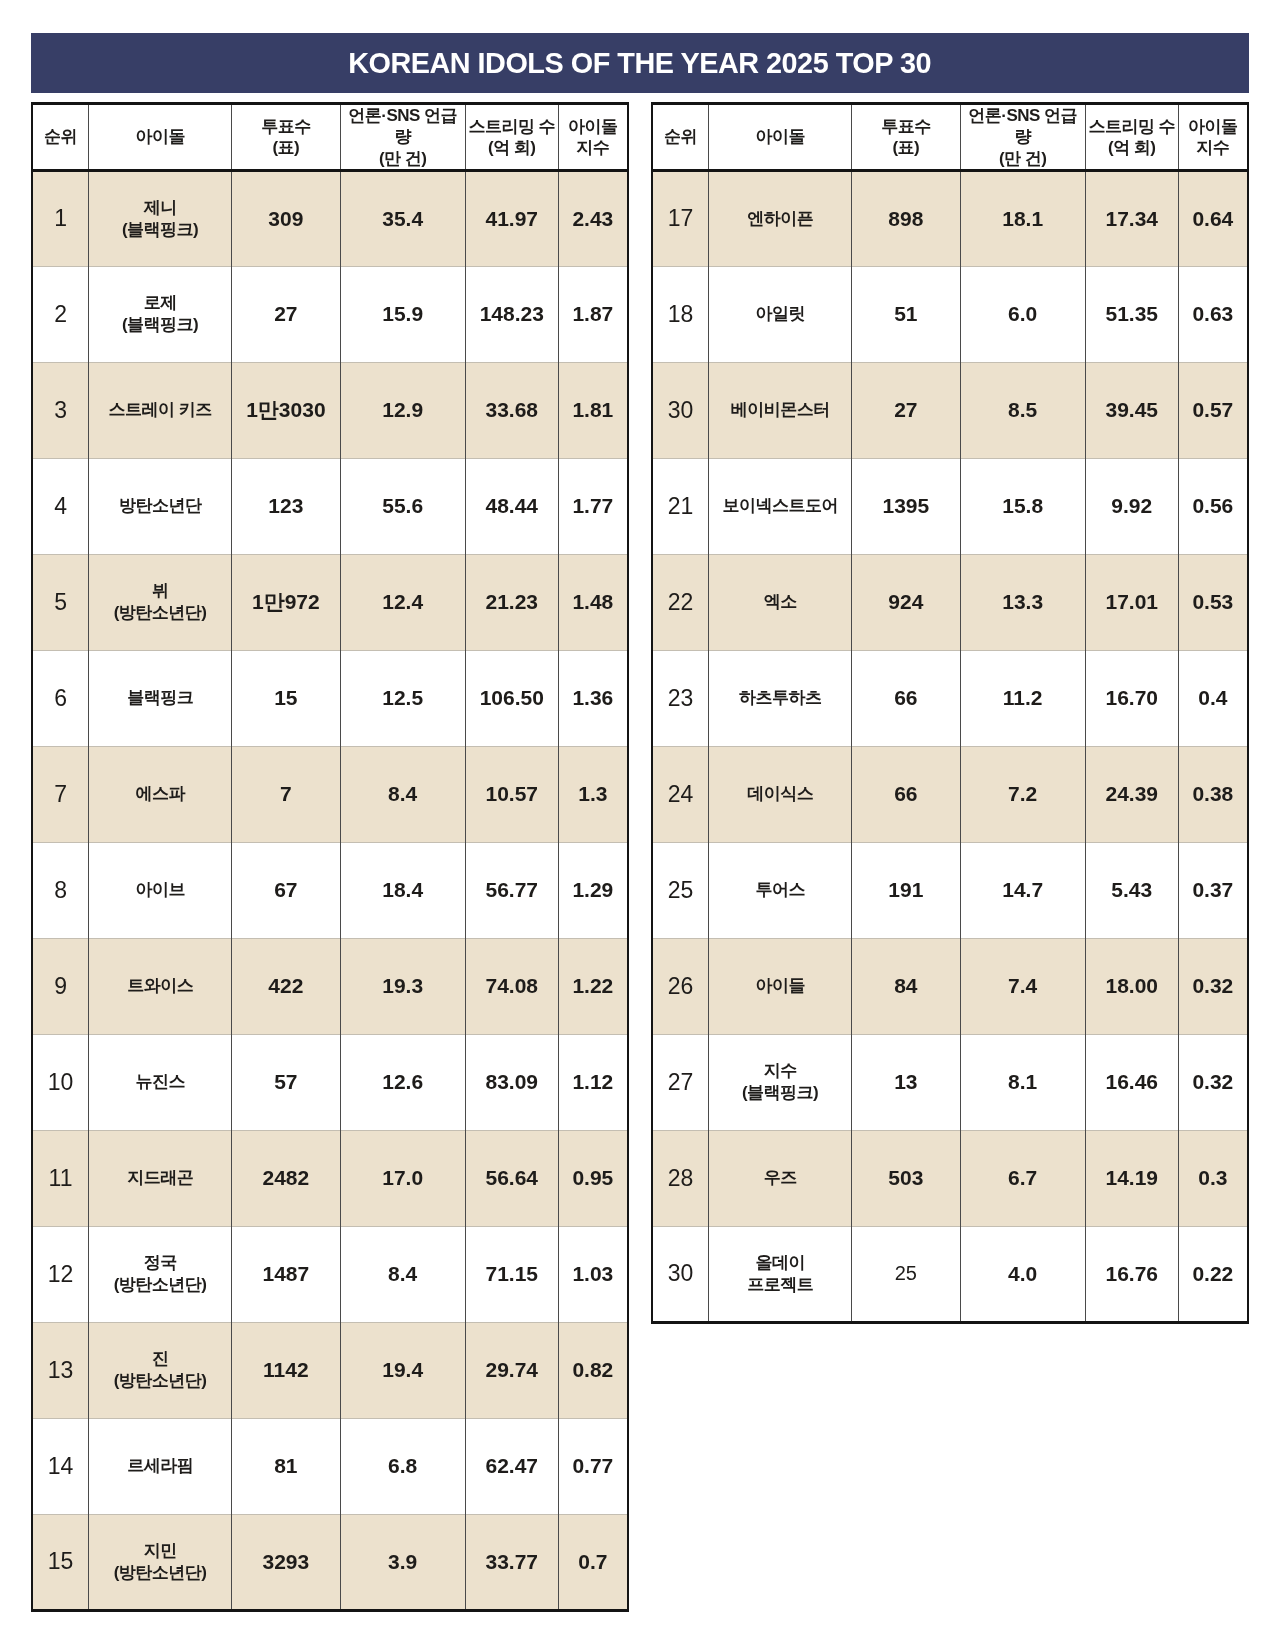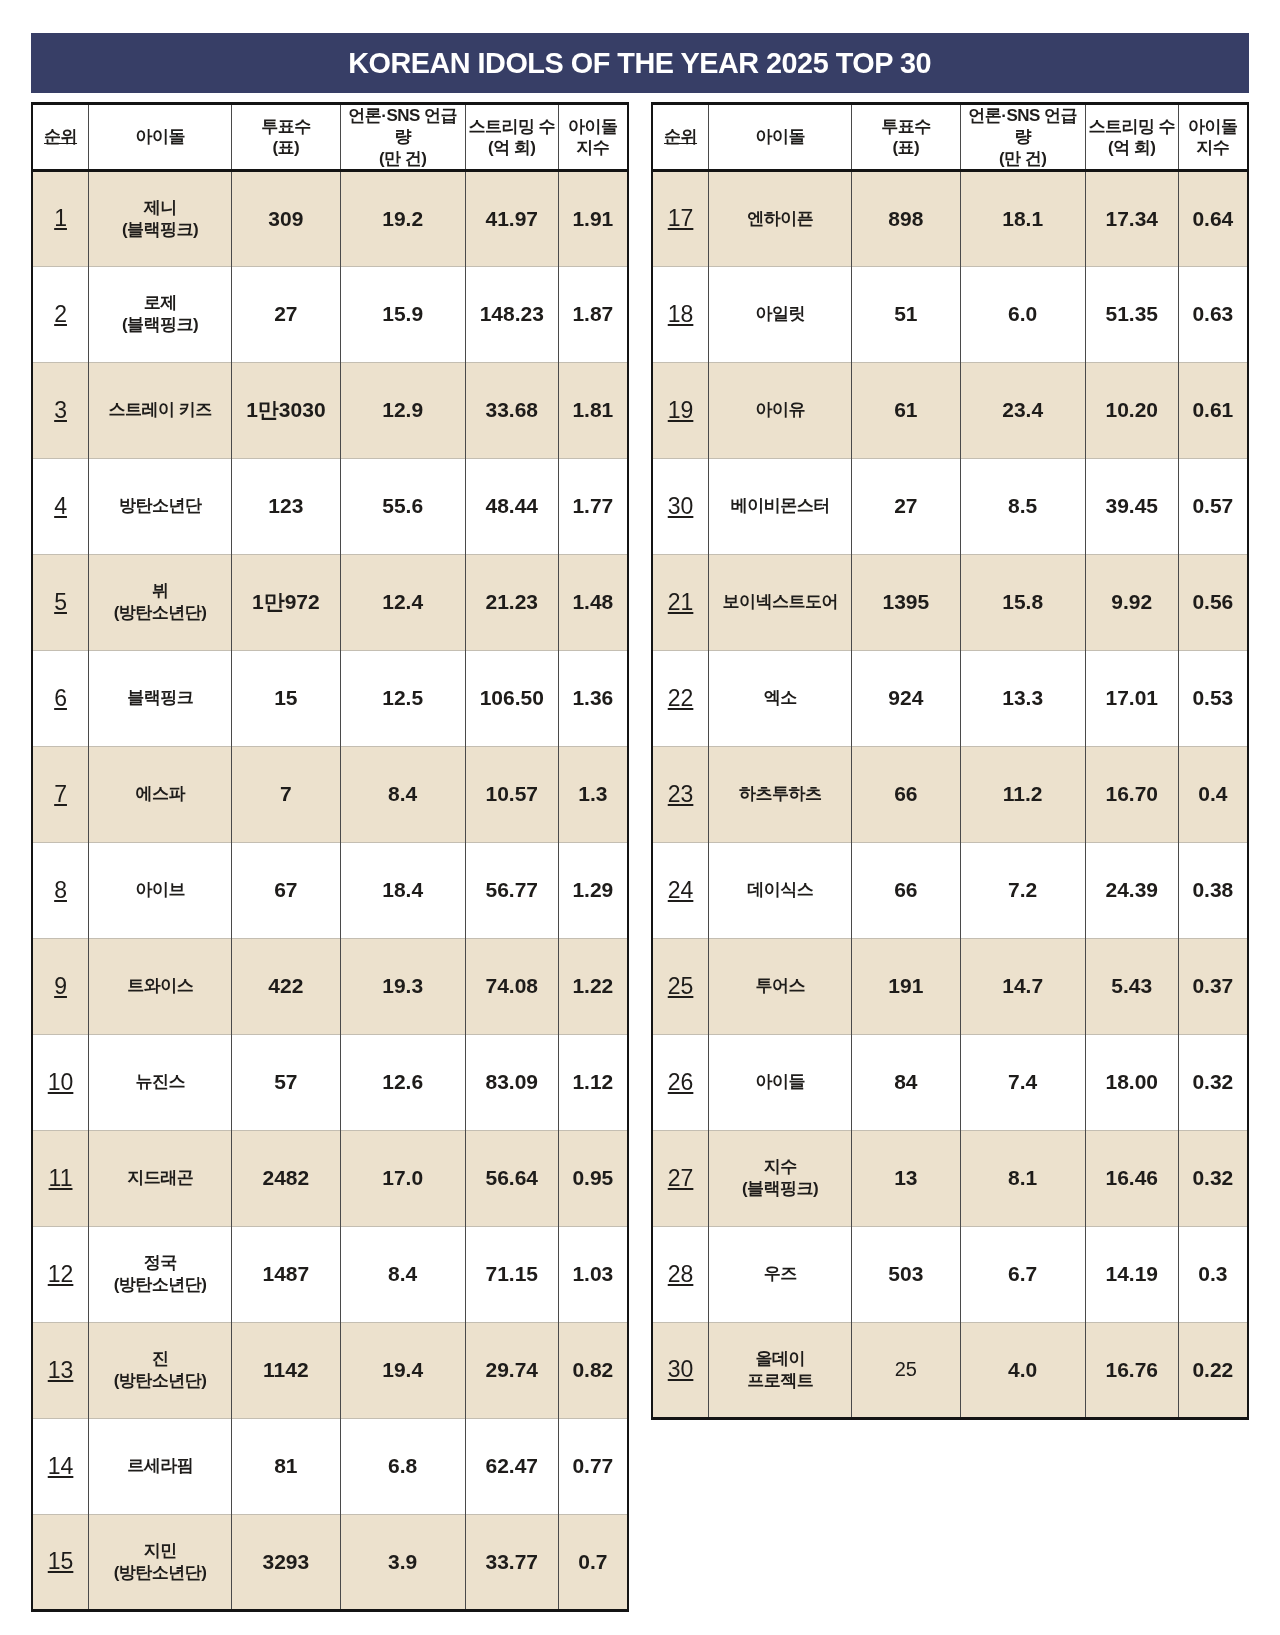--- a/index.html
+++ b/index.html
@@ -51,21 +51,21 @@
   col.c-votes    { width: 18.2%; }
   col.c-mentions { width: 21.0%; }
   col.c-streams  { width: 15.6%; }
   col.c-index    { width: 11.7%; }
   th, td {
     text-align: center;
     vertical-align: middle;
     border-left: 1px solid #4a4a4a;
     padding: 0 2px;
   }
-  th:first-child, td:first-child { border-left: none; text-decoration: underline; }
+  th:first-child, td:first-child { border-left: none; }
   thead tr { height: 62px; background: #ffffff; }
   thead th {
     border-bottom: 3px solid #141414;
     font-size: 17px;
     font-weight: 700;
     line-height: 1.25;
     letter-spacing: -0.5px;
   }
   thead .h2:empty { display: none; }
   tbody tr { height: 96px; }
@@ -137,23 +137,23 @@
       </tr>
     </thead>
     <tbody>
   <tr>
     <td class="rank">1</td>
     <td class="idol">
       <div class="l1">제니</div>
       <div class="l2">(블랙핑크)</div>
     </td>
     <td class="num">309</td>
-    <td class="num">19.2</td>
+    <td class="num">35.4</td>
     <td class="num">41.97</td>
-    <td class="num">1.91</td>
+    <td class="num">2.43</td>
   </tr>
 
   <tr>
     <td class="rank">2</td>
     <td class="idol">
       <div class="l1">로제</div>
       <div class="l2">(블랙핑크)</div>
     </td>
     <td class="num">27</td>
     <td class="num">15.9</td>
@@ -374,31 +374,20 @@
     <td class="idol">
       <div class="l1">아일릿</div>
 
     </td>
     <td class="num">51</td>
     <td class="num">6.0</td>
     <td class="num">51.35</td>
     <td class="num">0.63</td>
   </tr>
 
-  <tr>
-    <td class="rank">19</td>
-    <td class="idol">
-      <div class="l1">아이유</div>
-
-    </td>
-    <td class="num">61</td>
-    <td class="num">23.4</td>
-    <td class="num">10.20</td>
-    <td class="num">0.61</td>
-  </tr>
 
   <tr>
     <td class="rank">30</td>
     <td class="idol">
       <div class="l1">베이비몬스터</div>
 
     </td>
     <td class="num">27</td>
     <td class="num">8.5</td>
     <td class="num">39.45</td>

